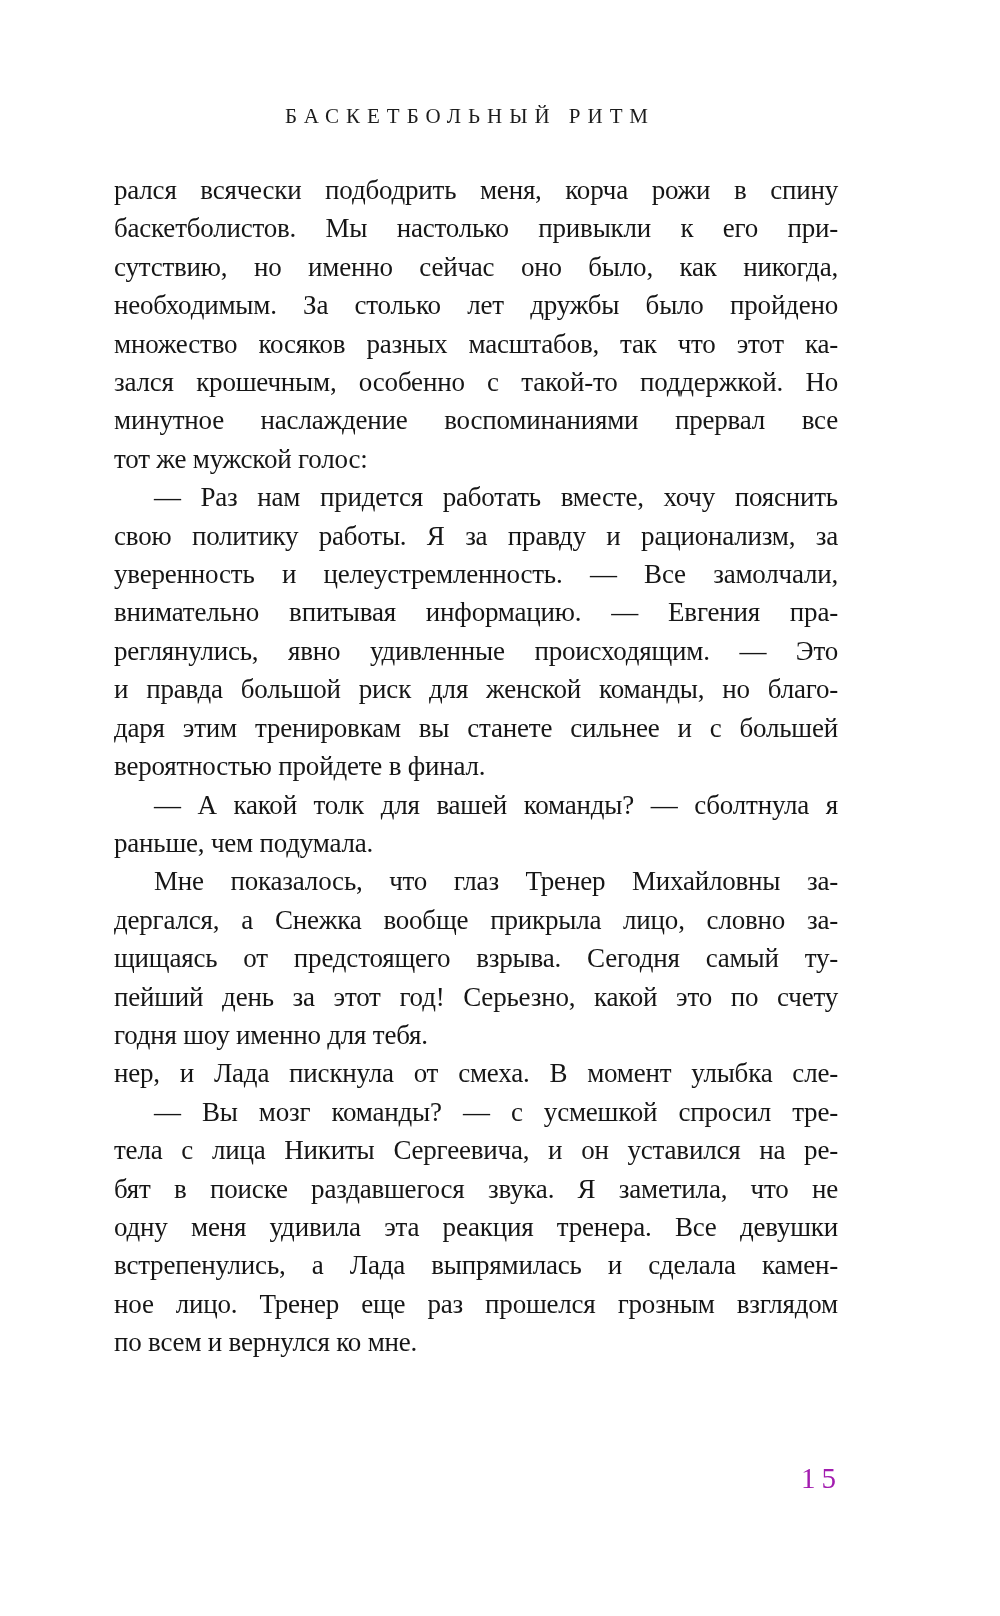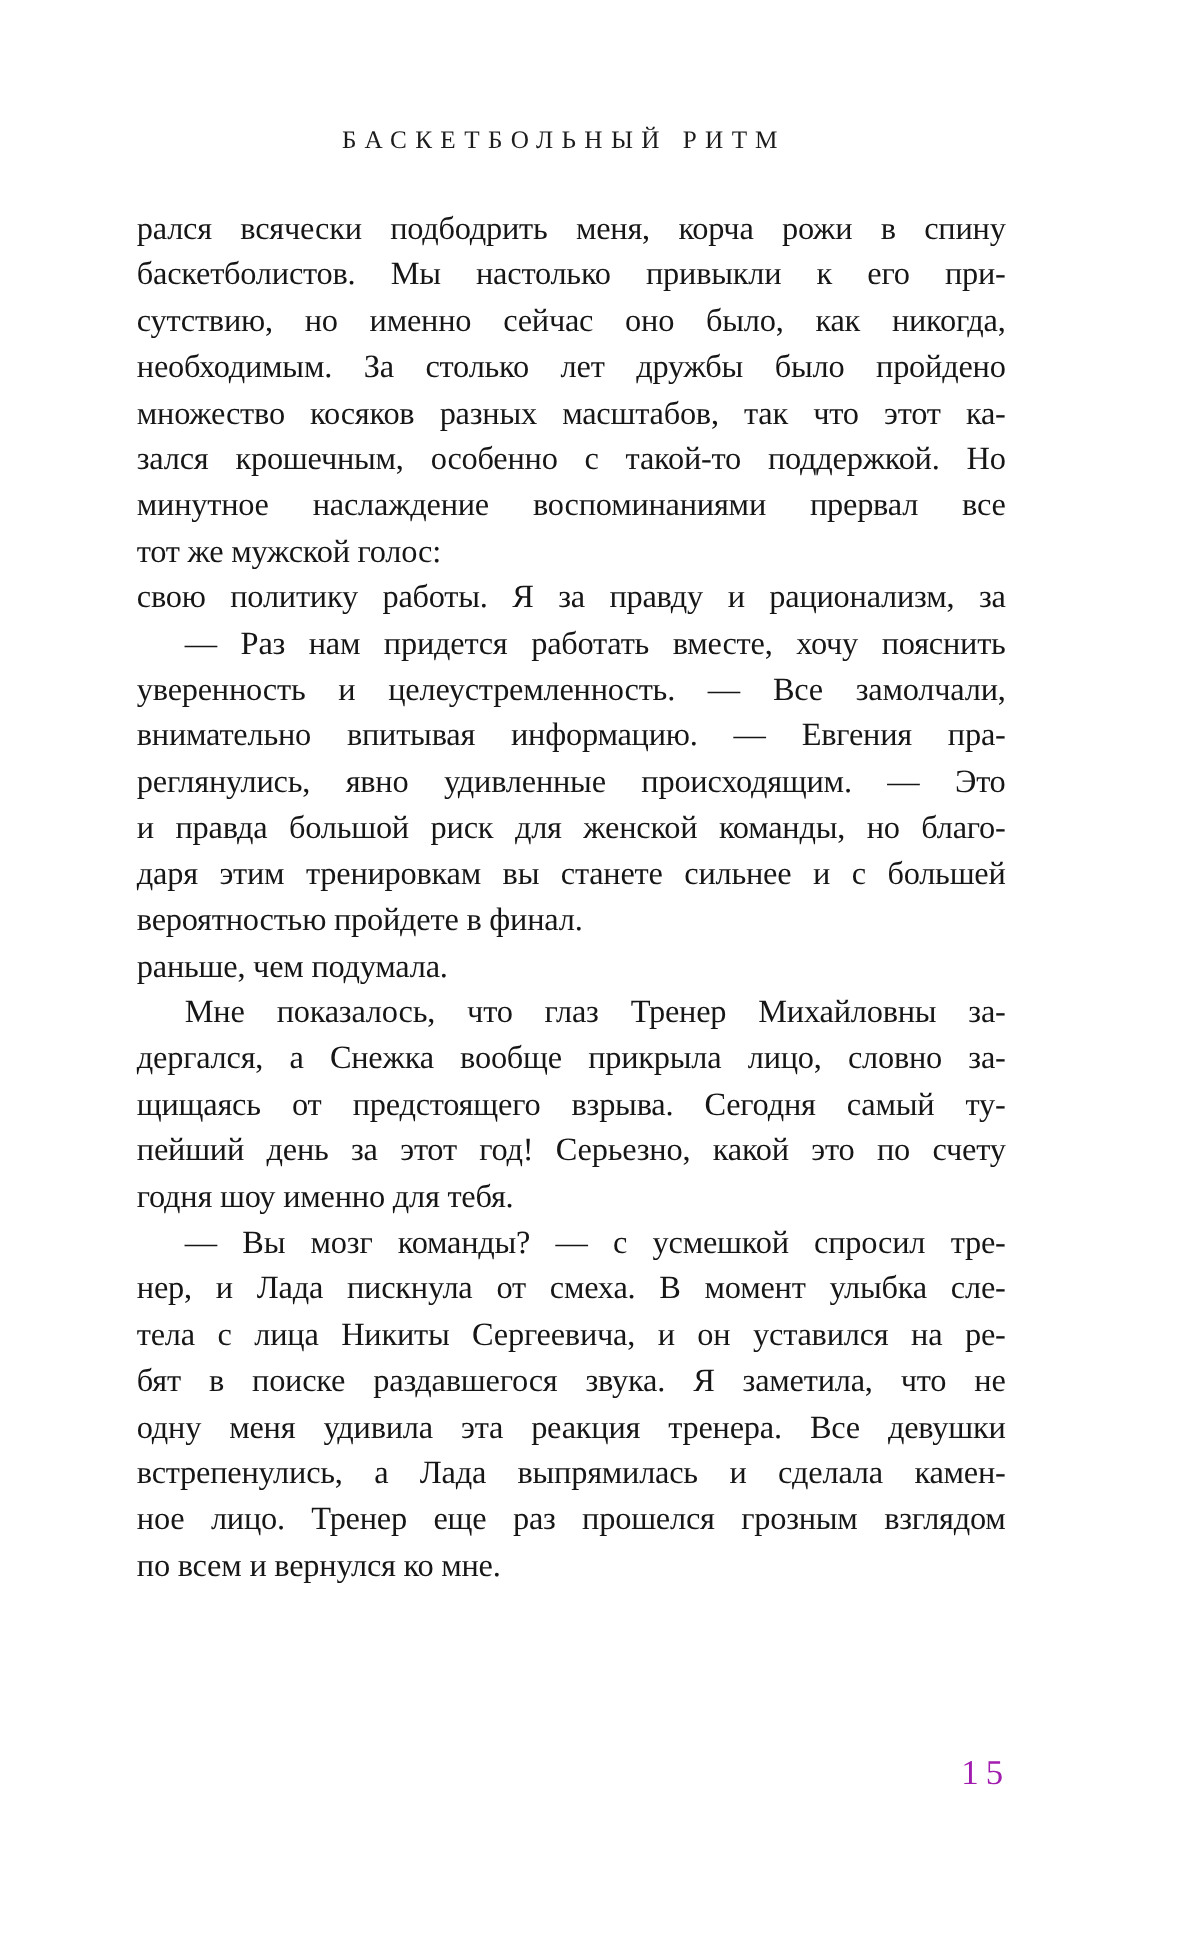--- a/index.html
+++ b/index.html
@@ -72,42 +72,43 @@
         <div class="line first-line">рался всячески подбодрить меня, корча рожи в спину</div>
         <div class="line">баскетболистов. Мы настолько привыкли к его при-</div>
         <div class="line">сутствию, но именно сейчас оно было, как никогда,</div>
         <div class="line">необходимым. За столько лет дружбы было пройдено</div>
         <div class="line">множество косяков разных масштабов, так что этот ка-</div>
         <div class="line">зался крошечным, особенно с такой-то поддержкой. Но</div>
         <div class="line">минутное наслаждение воспоминаниями прервал все</div>
         <div class="line last-line">тот же мужской голос:</div>
       </div>
       <div class="para indent">
+        <div class="line first-line">— Раз нам придется работать вместе, хочу пояснить</div>
         <div class="line">свою политику работы. Я за правду и рационализм, за</div>
-        <div class="line first-line">— Раз нам придется работать вместе, хочу пояснить</div>
         <div class="line">уверенность и целеустремленность. — Все замолчали,</div>
         <div class="line">внимательно впитывая информацию. — Евгения пра-</div>
         <div class="line">реглянулись, явно удивленные происходящим. — Это</div>
         <div class="line">и правда большой риск для женской команды, но благо-</div>
         <div class="line">даря этим тренировкам вы станете сильнее и с большей</div>
         <div class="line last-line">вероятностью пройдете в финал.</div>
       </div>
       <div class="para indent">
+        <div class="line first-line">— А какой толк для вашей команды? — сболтнула я</div>
         <div class="line last-line">раньше, чем подумала.</div>
       </div>
       <div class="para indent">
         <div class="line first-line">Мне показалось, что глаз Тренер Михайловны за-</div>
         <div class="line">дергался, а Снежка вообще прикрыла лицо, словно за-</div>
         <div class="line">щищаясь от предстоящего взрыва. Сегодня самый ту-</div>
         <div class="line">пейший день за этот год! Серьезно, какой это по счету</div>
         <div class="line last-line">годня шоу именно для тебя.</div>
       </div>
       <div class="para indent">
+        <div class="line">нер, и Лада пискнула от смеха. В момент улыбка сле-</div>
         <div class="line first-line">— Вы мозг команды? — с усмешкой спросил тре-</div>
-        <div class="line">нер, и Лада пискнула от смеха. В момент улыбка сле-</div>
         <div class="line">тела с лица Никиты Сергеевича, и он уставился на ре-</div>
         <div class="line">бят в поиске раздавшегося звука. Я заметила, что не</div>
         <div class="line">одну меня удивила эта реакция тренера. Все девушки</div>
         <div class="line">встрепенулись, а Лада выпрямилась и сделала камен-</div>
         <div class="line">ное лицо. Тренер еще раз прошелся грозным взглядом</div>
         <div class="line last-line">по всем и вернулся ко мне.</div>
       </div>
     </div>
 
   <div class="folio">15</div>

